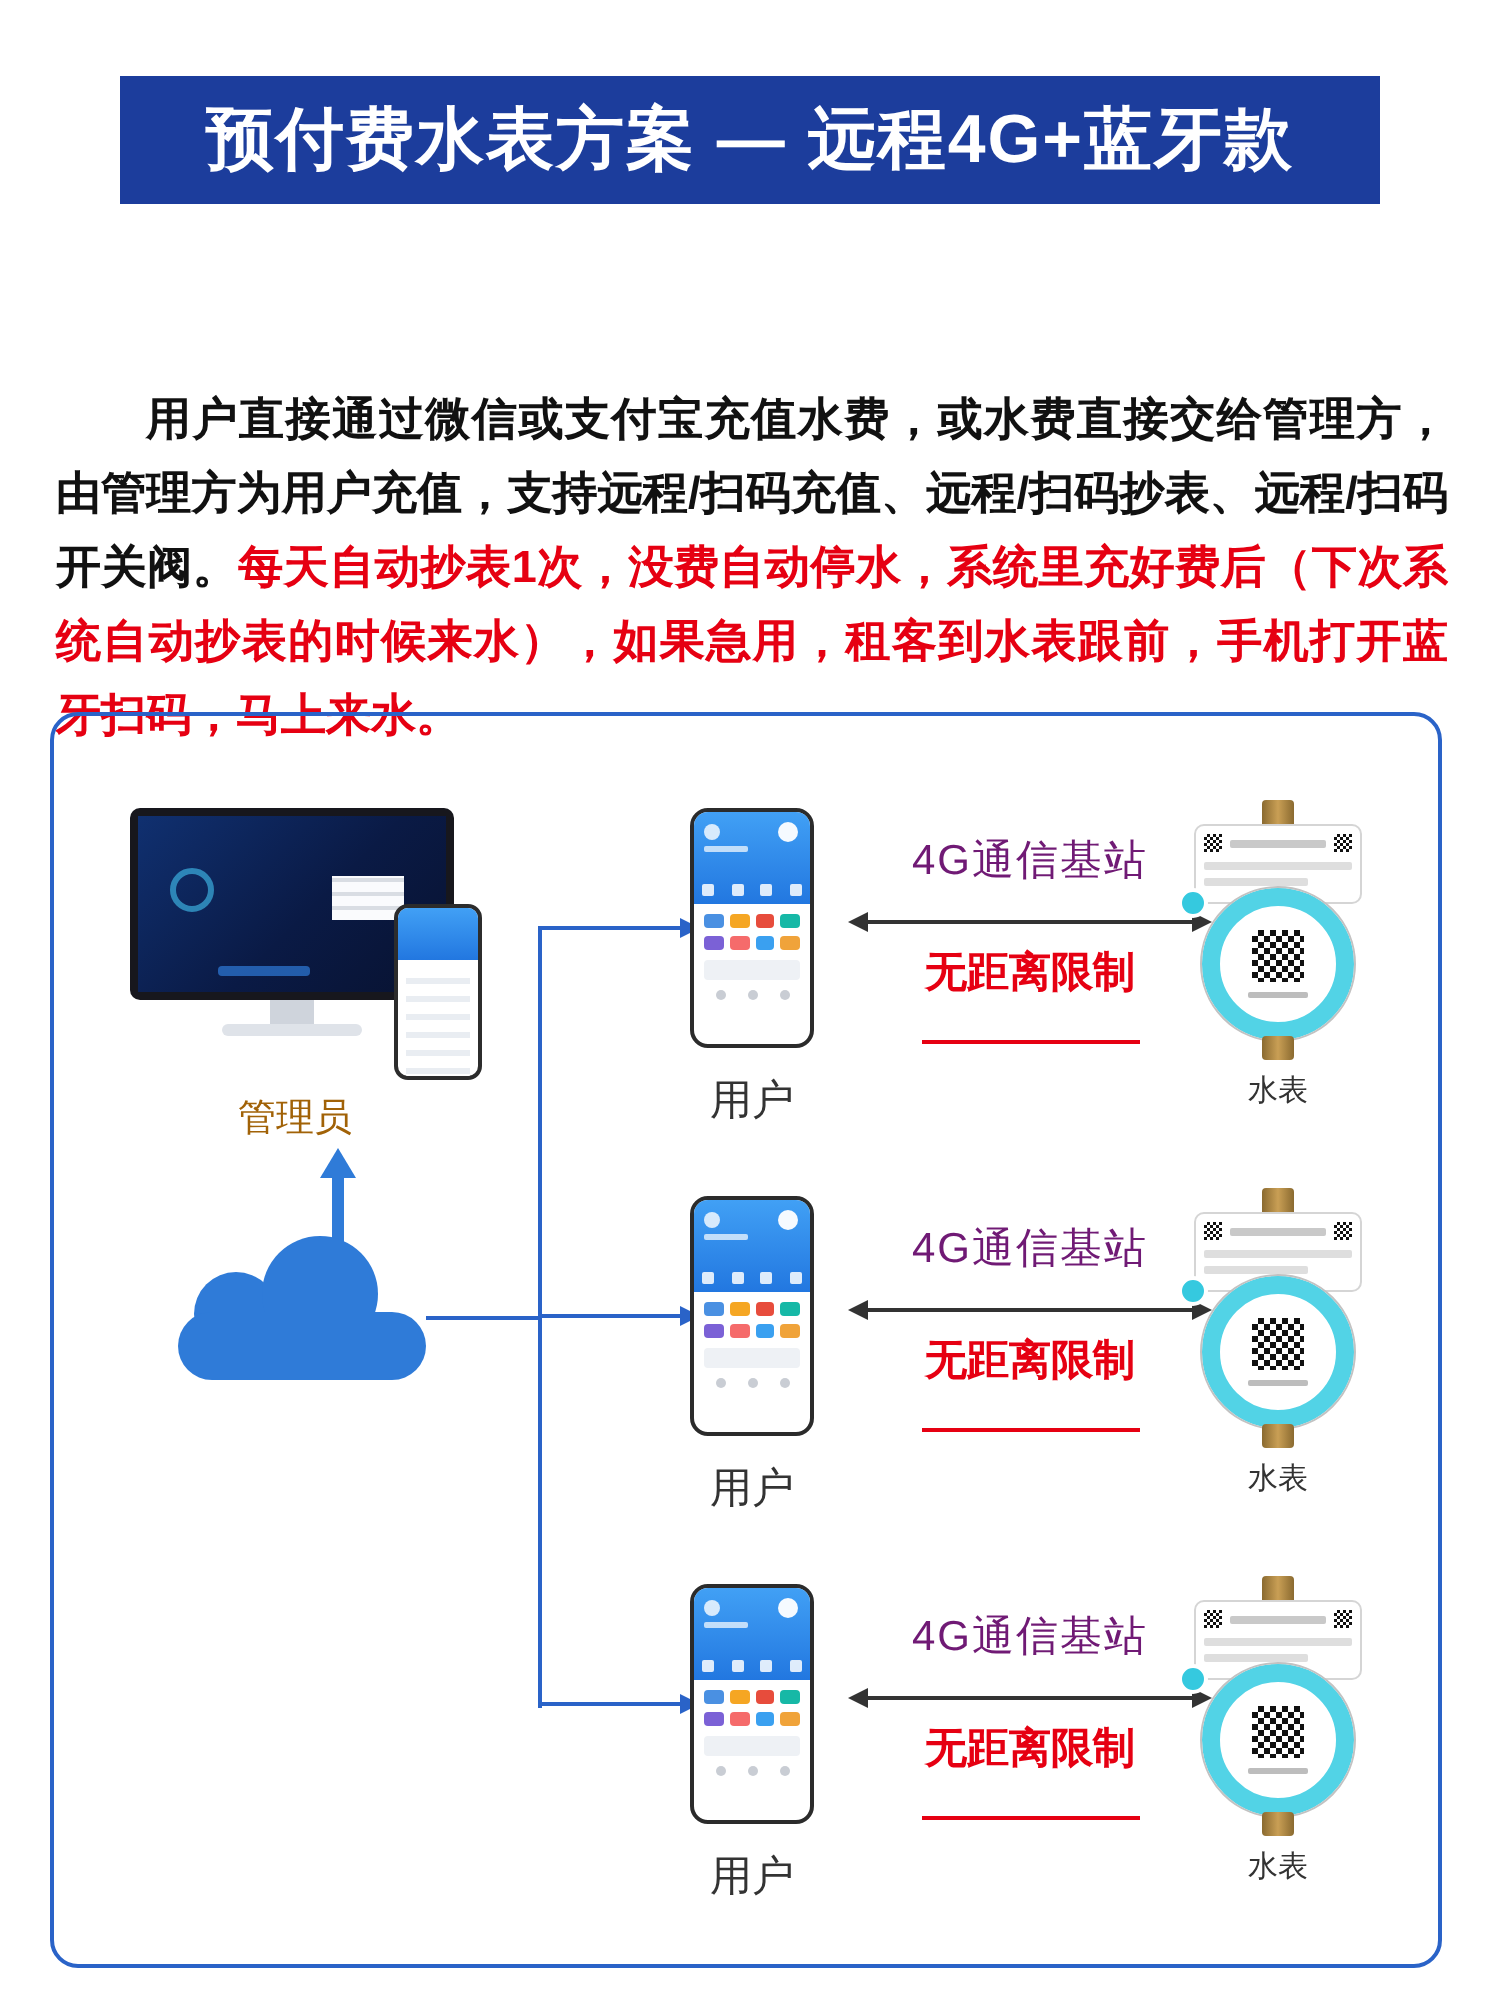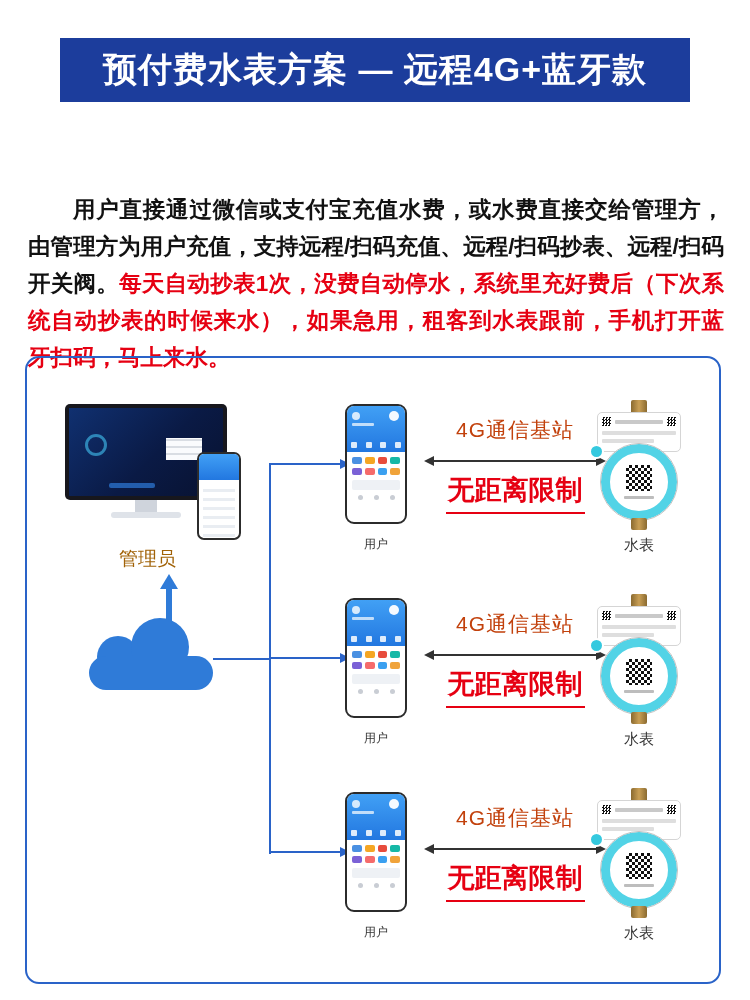--- a/index.html
+++ b/index.html
@@ -71,30 +71,30 @@
   .ph-body{padding:5px 5px 0;}
   .grid{display:grid;grid-template-columns:repeat(4,1fr);gap:4px 3px;}
   .gi{height:7px;border-radius:2px;}
   .gi:nth-child(1){background:#4a90e2;} .gi:nth-child(2){background:#f5a623;}
   .gi:nth-child(3){background:#e74c3c;} .gi:nth-child(4){background:#16b8a6;}
   .gi:nth-child(5){background:#7b61d6;} .gi:nth-child(6){background:#f56b6b;}
   .gi:nth-child(7){background:#3aa0f0;} .gi:nth-child(8){background:#f0a33a;}
   .wide{margin-top:5px;height:10px;background:#eef1f5;border-radius:2px;}
   .ph-nav{margin-top:5px;display:flex;justify-content:space-around;}
   .ph-nav span{width:5px;height:5px;border-radius:50%;background:#c9cdd4;}
-  .user-label{position:absolute;left:303px;top:136px;width:92px;text-align:center;font-size:12px;color:#333333;}
-  
-  .station{position:absolute;left:398px;top:16px;width:180px;text-align:center;font-size:21px;color:#c2410c;letter-spacing:1px;}
+  .user-label{position:absolute;left:303px;top:136px;width:92px;text-align:center;font-size:21px;color:#333333;}
+  
+  .station{position:absolute;left:398px;top:16px;width:180px;text-align:center;font-size:21px;color:#701a75;letter-spacing:1px;}
   .d-arrow{position:absolute;left:406px;top:60px;width:164px;height:0;border-top:2px solid #333333;}
   .d-arrow::before{content:"";position:absolute;left:-9px;top:-6px;width:0;height:0;
     border-top:5px solid transparent;border-bottom:5px solid transparent;border-right:10px solid #333333;}
   .d-arrow::after{content:"";position:absolute;right:-9px;top:-6px;width:0;height:0;
     border-top:5px solid transparent;border-bottom:5px solid transparent;border-left:10px solid #333333;}
   .limit{position:absolute;left:398px;top:72px;width:180px;text-align:center;}
-  .limit span{display:inline-block;color:#e60012;font-size:27px;font-weight:700;border-bottom:2px solid #e60012;padding:0 2px 4px;}
+  .limit span{display:inline-block;color:#e60012;font-size:21px;font-weight:700;border-bottom:2px solid #e60012;padding:0 2px 20px;}
   
   .meter{position:absolute;left:560px;top:0;width:104px;height:132px;}
   .pipe-top{position:absolute;left:44px;top:0;width:16px;height:14px;background:linear-gradient(90deg,#8a6a30,#c99f55,#8a6a30);border-radius:2px;}
   .meter-head{position:absolute;left:10px;top:12px;width:84px;height:40px;background:#ffffff;border:1px solid #d5d5d5;border-radius:5px;box-sizing:border-box;padding:4px;}
   .mh-row{display:flex;justify-content:space-between;align-items:center;}
   .qr-s{width:9px;height:9px;background-image:conic-gradient(#111 0 90deg,#fff 0 180deg,#111 0 270deg,#fff 0);background-size:3px 3px;}
   .mh-bar{flex:1;height:4px;margin:0 4px;background:#c9c9c9;border-radius:1px;}
   .mh-line{margin-top:5px;height:4px;background:#dedede;border-radius:1px;}
   .mh-line2{margin-top:4px;height:4px;width:70%;background:#dedede;border-radius:1px;}
   .bt-dot{position:absolute;left:2px;top:44px;width:15px;height:15px;border-radius:50%;background:#35c9df;border:2px solid #ffffff;box-sizing:border-box;}

